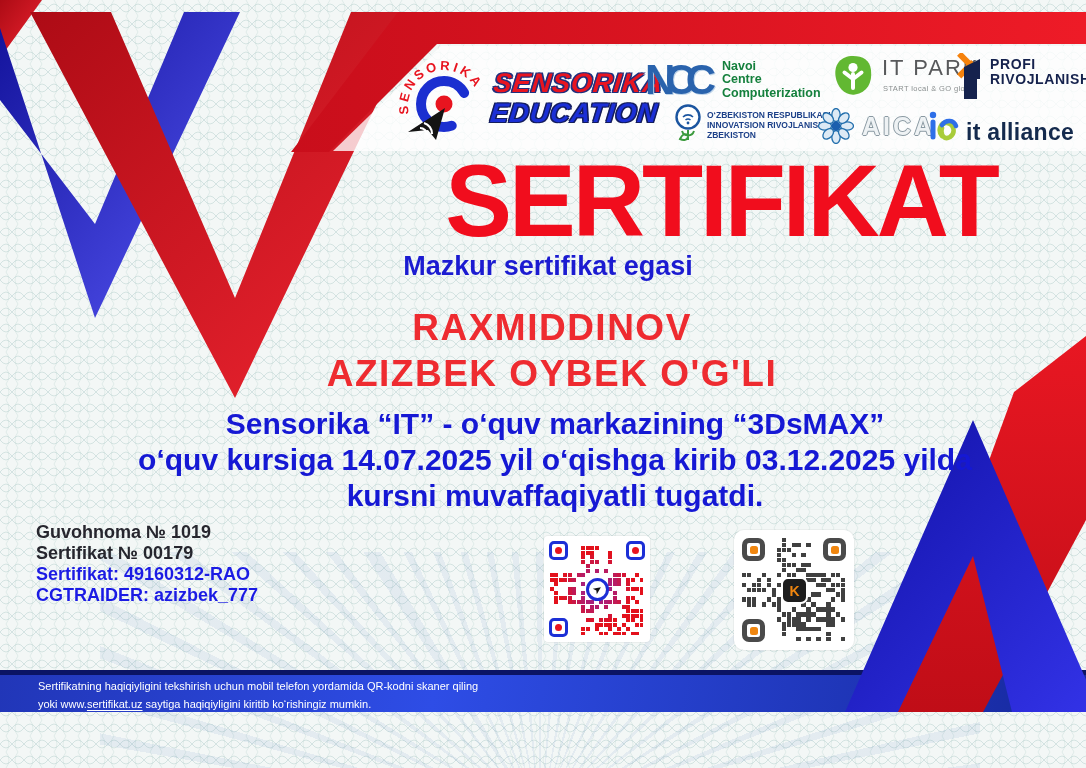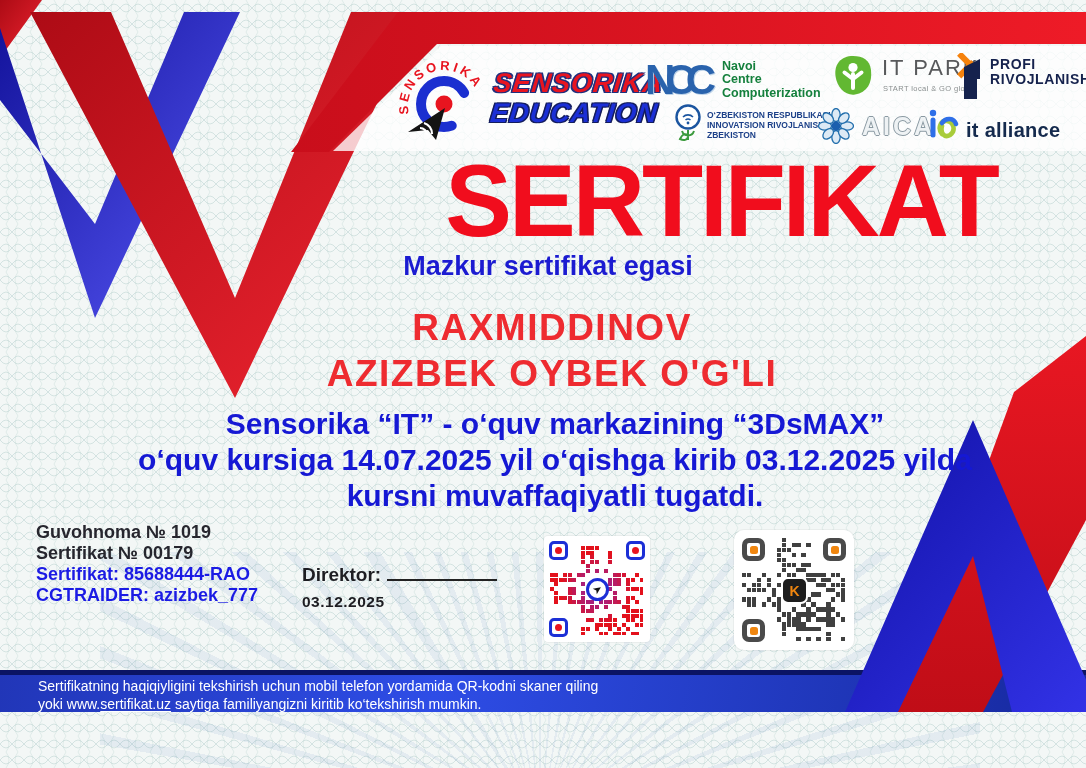--- a/index.html
+++ b/index.html
@@ -22,21 +22,21 @@
   .itpark-name{font-size:22px;color:#58595b;letter-spacing:2px;margin-left:8px;}
   .itpark-tag{font-size:7.5px;color:#8a8f8f;margin-left:9px;margin-top:3px;letter-spacing:.4px;}
   .profi{left:950px;top:53px;z-index:6;display:flex;align-items:flex-start;}
   .profi-lines{font-size:14px;line-height:15px;font-weight:bold;color:#15224d;letter-spacing:.6px;margin-left:6px;margin-top:4px;}
   .ministry{left:674px;top:104px;z-index:6;display:flex;align-items:center;}
   .ministry-lines{font-size:8.5px;line-height:10px;font-weight:bold;color:#1c4088;margin-left:5px;}
   .aica{left:818px;top:108px;z-index:6;display:flex;align-items:center;}
   .aica-name{font-size:25px;font-weight:bold;letter-spacing:3px;color:#eef2f4;margin-left:8px;
       text-shadow:-1px 0 #8a99a2,1px 0 #8a99a2,0 -1px #8a99a2,0 1px #8a99a2;}
   .ital{left:926px;top:106px;z-index:6;display:flex;align-items:center;}
-  .ital-name{font-size:20px;font-weight:bold;color:#142a4d;margin-left:6px;letter-spacing:.3px;margin-top:13px;}
+  .ital-name{font-size:23px;font-weight:bold;color:#142a4d;margin-left:6px;letter-spacing:.3px;margin-top:13px;}
   
   .title{left:356px;top:150px;width:730px;text-align:center;font-size:100px;font-weight:bold;
       letter-spacing:-3px;line-height:1;color:#f10d1d;z-index:6;transform:scaleY(1.02);}
   .subtitle{left:0;top:251px;width:1096px;text-align:center;font-size:27px;font-weight:bold;color:#1b1bd1;z-index:6;}
   .recipient{left:0;top:305px;width:1104px;text-align:center;font-size:37px;line-height:46px;font-weight:bold;
       letter-spacing:1.5px;color:#ee2b30;z-index:6;}
   .bodytext{left:0;top:406px;width:1110px;text-align:center;font-size:30px;line-height:36px;font-weight:bold;
       color:#1518d4;z-index:6;}
   
   .details{left:36px;top:522px;font-size:18px;line-height:21px;font-weight:bold;color:#26262e;z-index:6;}
@@ -57,21 +57,21 @@
   .f-dark::after{content:"";position:absolute;left:2.5px;top:2.5px;width:8px;height:8px;border-radius:2.5px;background:#f0860f;}
   .qr1-center{position:absolute;left:42px;top:42px;width:23px;height:23px;border-radius:50%;
       background:#fff;border:3.5px solid #1c2fd6;box-sizing:border-box;display:flex;align-items:center;justify-content:center;}
   .qr1-arrow{color:#111;font-size:11px;transform:rotate(-35deg);line-height:1;}
   .qr2-center{position:absolute;left:47px;top:47px;width:27px;height:27px;border-radius:7px;background:#1d1d1d;
       border:2px solid #fff;box-sizing:border-box;display:flex;align-items:center;justify-content:center;}
   .qr2-letter{color:#f0860f;font-size:14px;font-weight:bold;}
   
   .footer-bar{left:0;top:670px;width:1086px;height:42px;box-sizing:border-box;z-index:2;
       background:linear-gradient(100deg,#2136b8,#2e4de6 40%,#16289d);border-top:5px solid #0b1464;}
-  .footer-text{position:absolute;left:38px;top:3px;color:#ffffff;font-size:14px;line-height:17.5px;}
+  .footer-text{position:absolute;left:38px;top:3px;color:#ffffff;font-size:11px;line-height:17.5px;}
   .footer-link{text-decoration:underline;text-underline-offset:2px;}
   .rays{left:100px;top:552px;width:880px;height:216px;z-index:1;
       background:repeating-conic-gradient(from -32deg at 50% 125%,rgba(90,130,190,.10) 0deg 1.4deg,rgba(0,0,0,0) 1.4deg 5.2deg);}
 </style>
 </head>
 <body>
 
 <div id="page">
 
   <svg class="layer" width="1086" height="768">
@@ -84,21 +84,21 @@
       </pattern>
     </defs>
     <rect x="0" y="0" width="1086" height="768" fill="url(#guil)"></rect>
   </svg>
 
   <div class="abs rays"></div>
 
   <div class="abs footer-bar">
     <div class="footer-text">
       <div>Sertifikatning haqiqiyligini tekshirish uchun mobil telefon yordamida QR-kodni skaner qiling</div>
-      <div><span>yoki www.</span><span class="footer-link">sertifikat.uz</span><span>  saytiga familiyangizni kiritib ko‘tekshirish mumkin.</span></div>
+      <div><span>yoki www.</span><span class="footer-link">sertifikat.uz</span><span>  saytiga haqiqiyligini kiritib ko‘rishingiz mumkin.</span></div>
     </div>
   </div>
 
   <svg class="layer" width="1086" height="768" style="z-index:3">
     <defs>
       <linearGradient id="gb" x1="0" y1="0" x2="1" y2="1">
         <stop offset="0" stop-color="#12129a"></stop>
           <stop offset="1" stop-color="#5656f5"></stop>
       </linearGradient>
       <linearGradient id="gr" x1="0" y1="0" x2="1" y2="1">
@@ -234,28 +234,24 @@
   </div>
   <div class="abs bodytext">
     <div>Sensorika “IT” - o‘quv markazining “3DsMAX”</div>
     <div>o‘quv kursiga 14.07.2025 yil o‘qishga kirib 03.12.2025 yilda</div>
     <div>kursni muvaffaqiyatli tugatdi.</div>
   </div>
 
   <div class="abs details">
     <div>Guvohnoma № 1019</div>
     <div>Sertifikat № 00179</div>
-    <div class="blue">Sertifikat: 85688444-RAO</div>
+    <div class="blue">Sertifikat: 49160312-RAO</div>
     <div class="blue">CGTRAIDER: azizbek_777</div>
   </div>
 
-  <div class="abs sign">
-    <div class="sign-row"><span>Direktor:</span><span class="sign-line"></span></div>
-    <div class="sign-date">03.12.2025</div>
-  </div>
 
   <div class="abs qr-card" id="qr1">
     <div class="qr-mod-layer" id="qr1mods">
         <div style="position: absolute; left: 37.3333px; top: 10.4762px; width: 3.93905px; height: 3.93905px; background: rgb(227, 17, 28);"></div>
         <div style="position: absolute; left: 41.8095px; top: 10.4762px; width: 3.93905px; height: 3.93905px; background: rgb(227, 17, 28);"></div>
         <div style="position: absolute; left: 46.2857px; top: 10.4762px; width: 3.93905px; height: 3.93905px; background: rgb(227, 17, 28);"></div>
         <div style="position: absolute; left: 50.7619px; top: 10.4762px; width: 3.93905px; height: 3.93905px; background: rgb(227, 17, 28);"></div>
         <div style="position: absolute; left: 37.3333px; top: 14.9524px; width: 3.93905px; height: 3.93905px; background: rgb(227, 17, 28);"></div>
         <div style="position: absolute; left: 41.8095px; top: 14.9524px; width: 3.93905px; height: 3.93905px; background: rgb(227, 17, 28);"></div>
         <div style="position: absolute; left: 46.2857px; top: 14.9524px; width: 3.93905px; height: 3.93905px; background: rgb(227, 17, 28);"></div>

